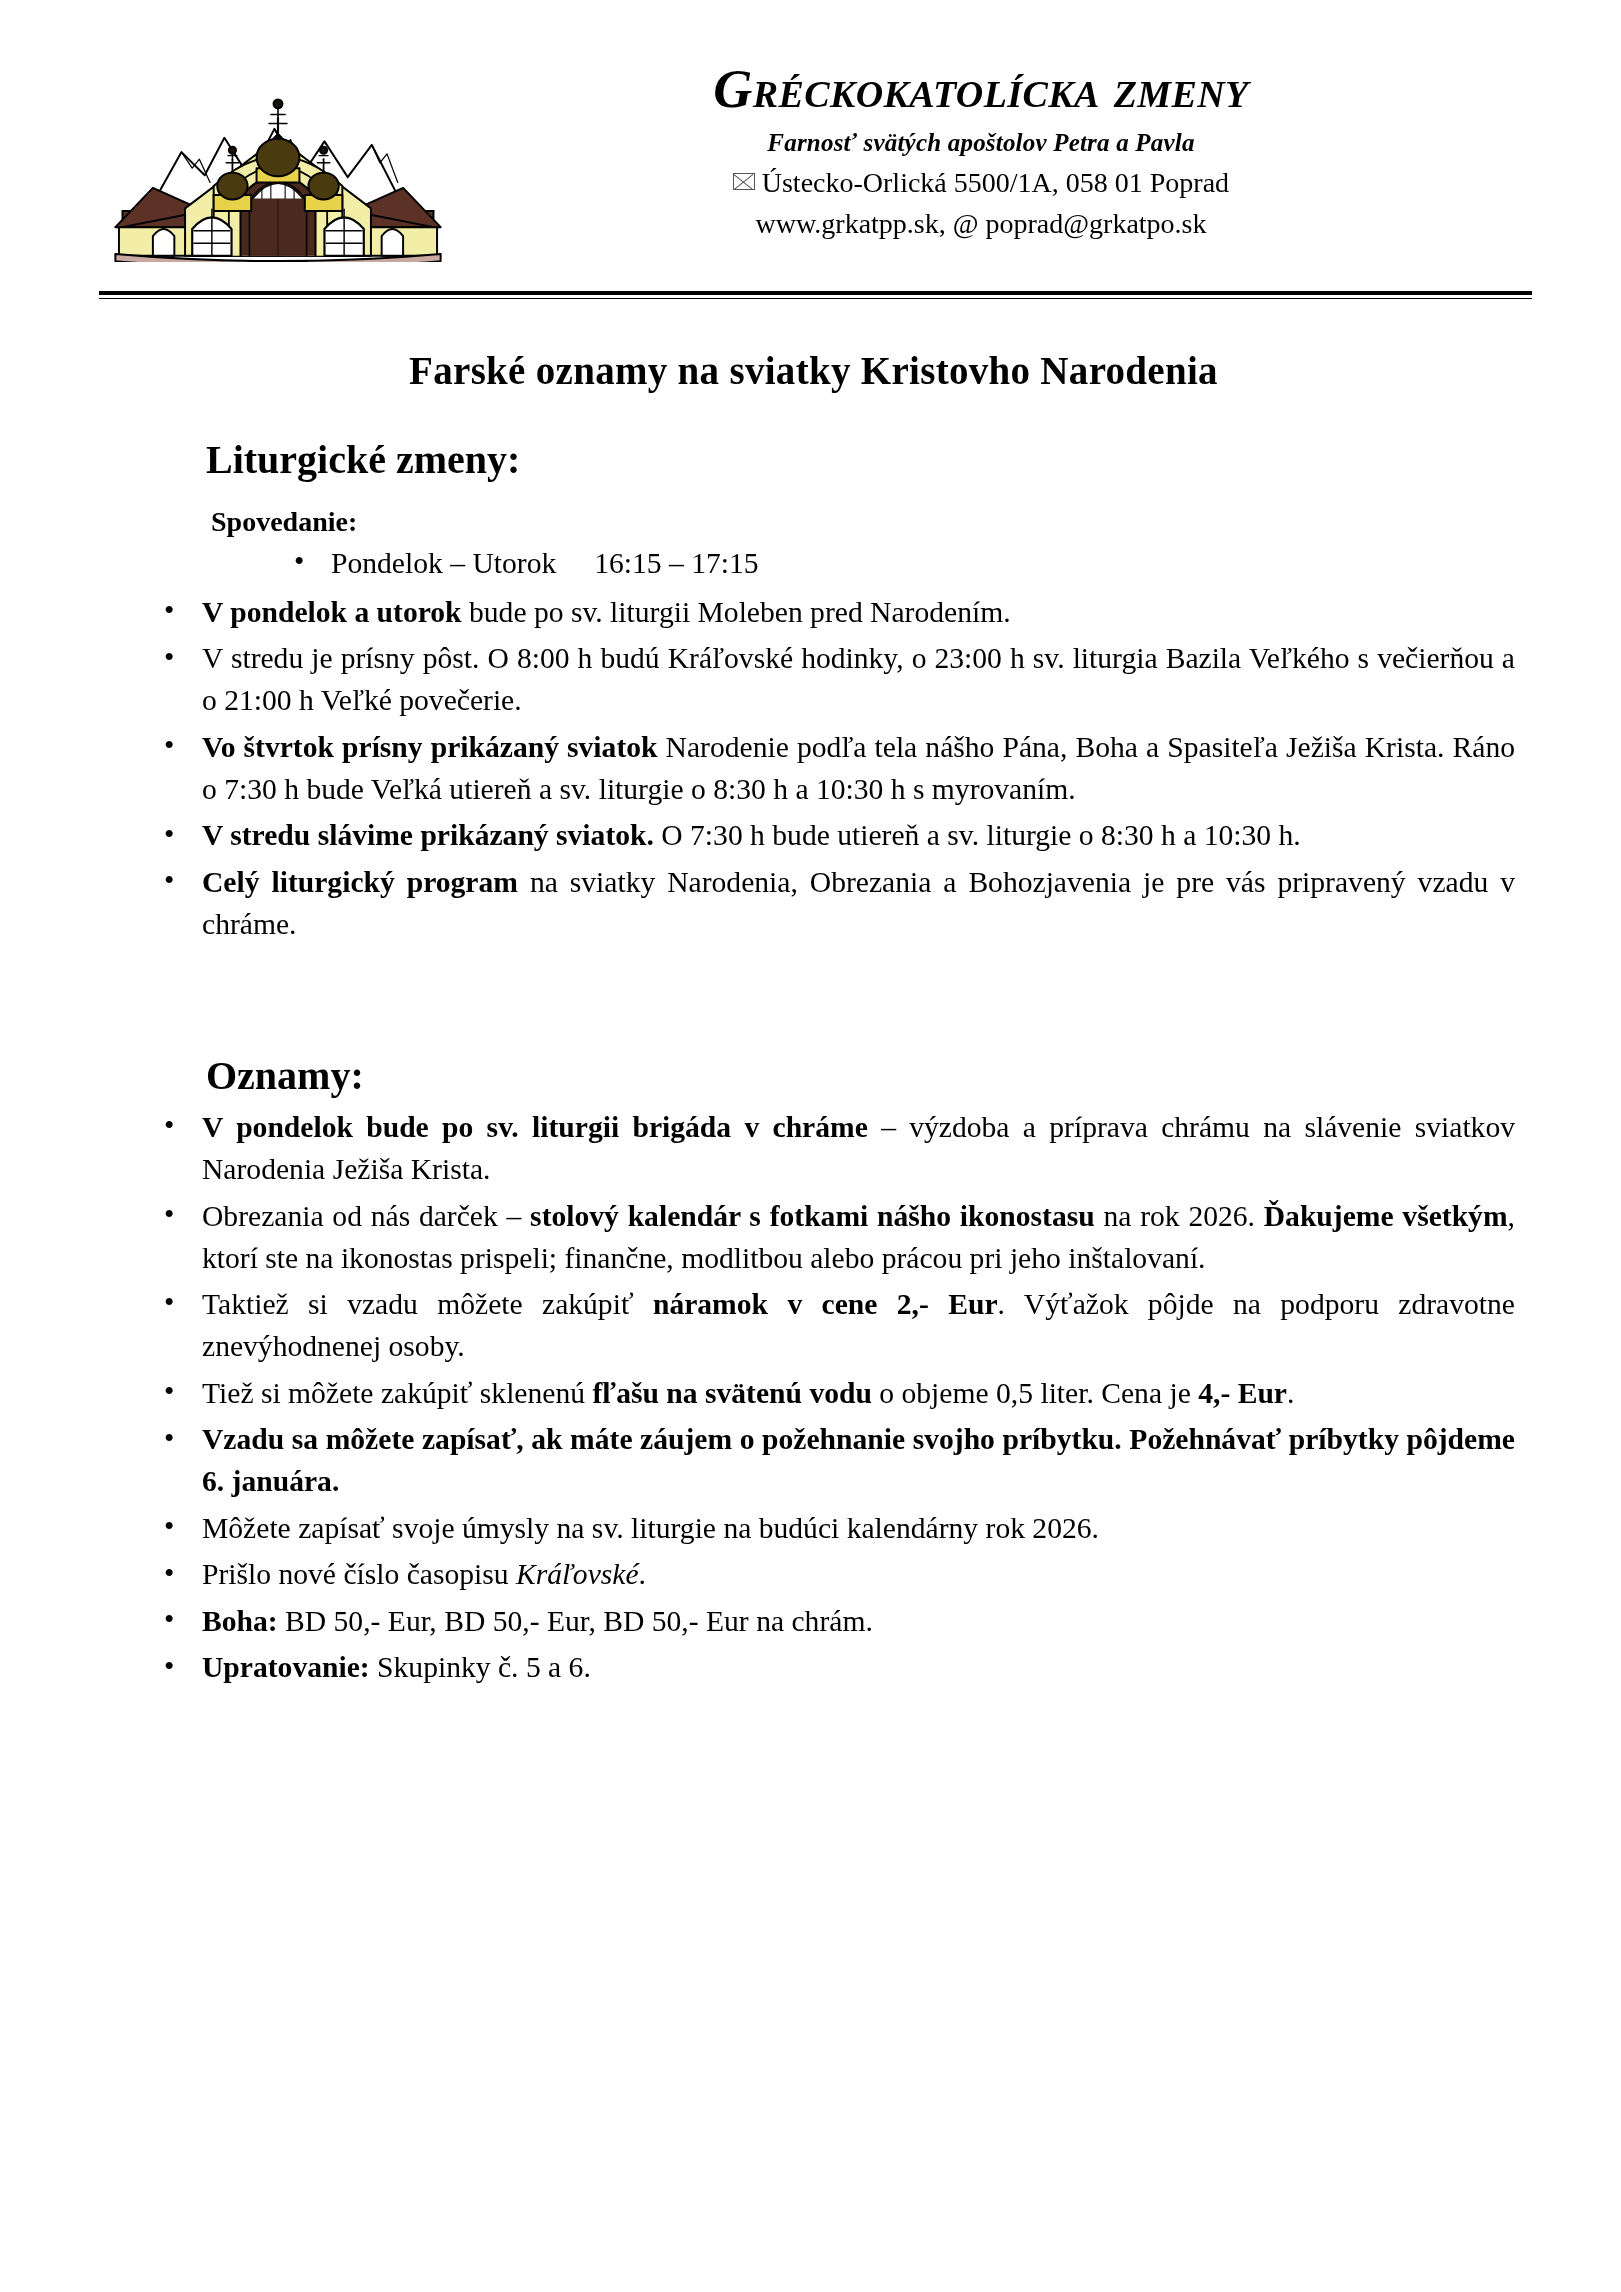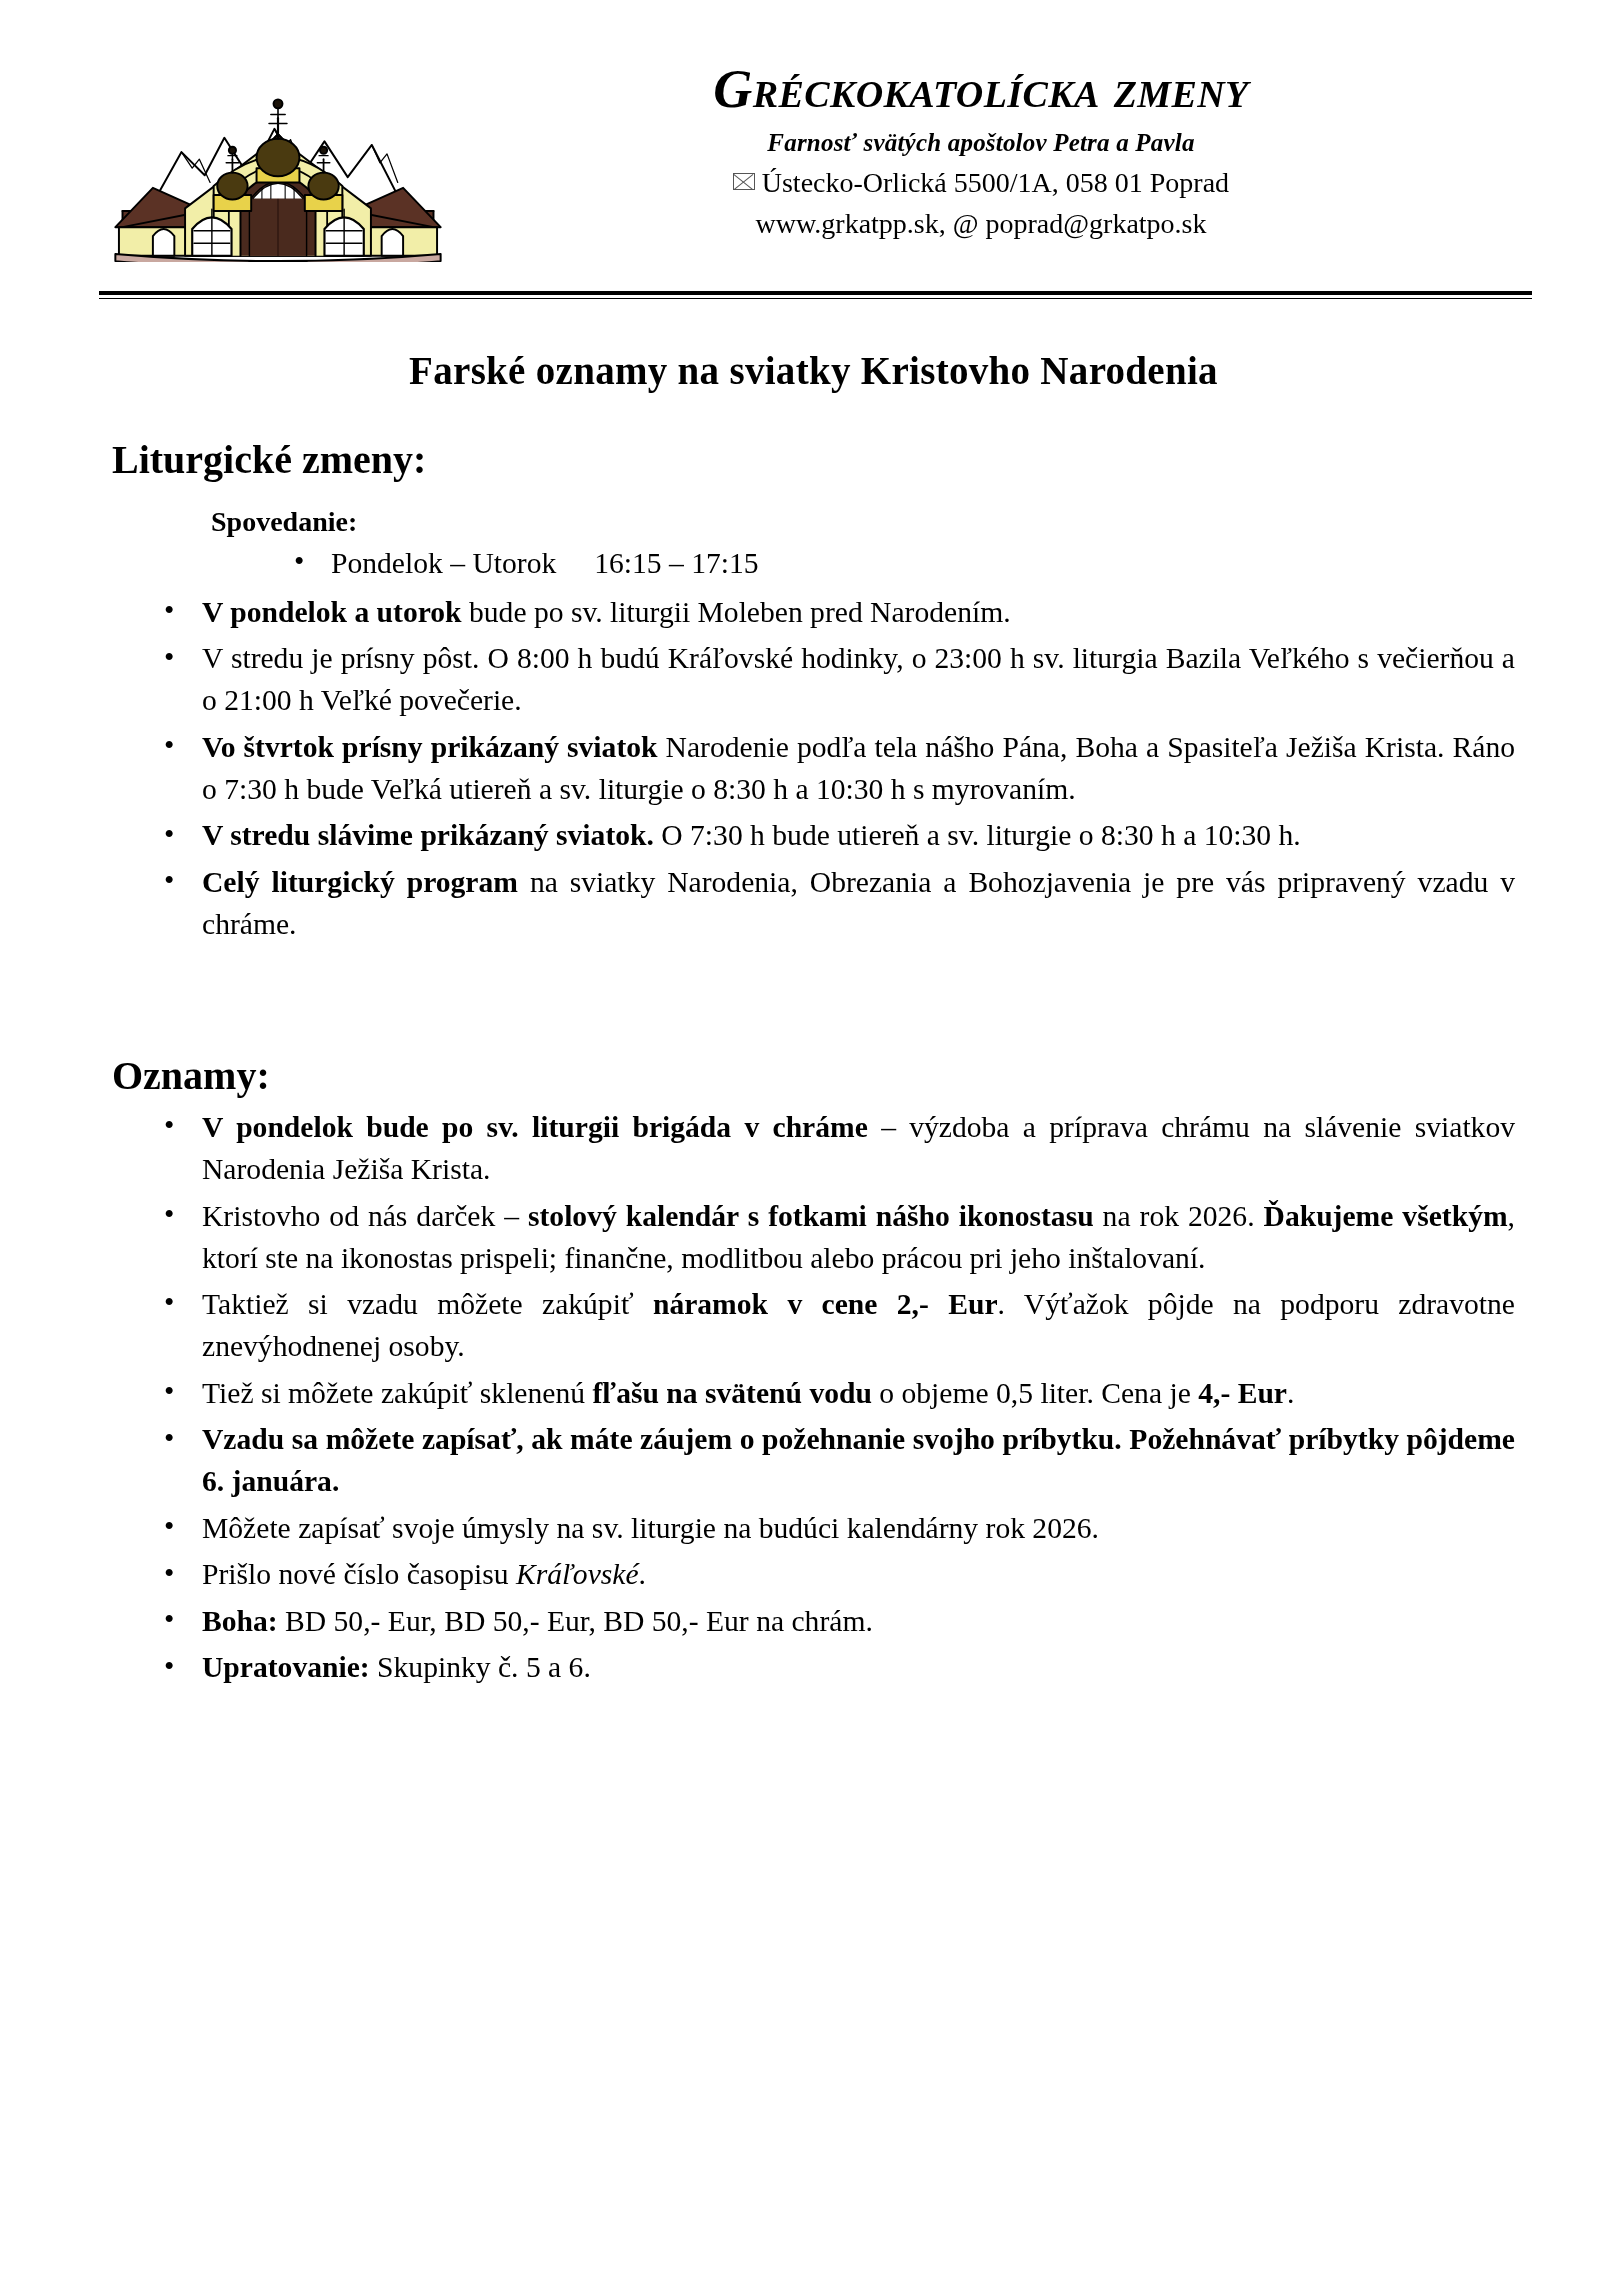--- a/index.html
+++ b/index.html
@@ -109,20 +109,21 @@
     font-weight: bold;
     font-size: 39px;
     margin-top: 49px;
     letter-spacing: 0.3px;
   }
 
   .section-heading {
     font-weight: bold;
     font-size: 40px;
     margin-top: 43px;
+    margin-left: 94px;
   }
   .section-heading.oznamy { margin-top: 107px; }
 
   .sub-heading {
     font-weight: bold;
     font-size: 28px;
     margin-top: 23px;
     margin-left: 99px;
   }
 
@@ -277,21 +278,21 @@
           <li><span style="font-weight: bold;">Vo štvrtok prísny prikázaný sviatok</span><span> Narodenie podľa tela nášho Pána, Boha a Spasiteľa Ježiša Krista. Ráno o 7:30 h bude Veľká utiereň a sv. liturgie o 8:30 h a 10:30 h s myrovaním.</span></li>
           <li><span style="font-weight: bold;">V stredu slávime prikázaný sviatok.</span><span> O 7:30 h bude utiereň a sv. liturgie o 8:30 h a 10:30 h.</span></li>
           <li><span style="font-weight: bold;">Celý liturgický program</span><span> na sviatky Narodenia, Obrezania a Bohozjavenia je pre vás pripravený vzadu v chráme.</span></li>
         </ul>
     </div>
 
     <div>
       <div class="section-heading oznamy">Oznamy:</div>
       <ul class="lvl1" id="list-s1">
           <li><span style="font-weight: bold;">V pondelok bude po sv. liturgii brigáda v chráme</span><span> – výzdoba a príprava chrámu na slávenie sviatkov Narodenia Ježiša Krista.</span></li>
-          <li><span>Kristovho od nás darček – </span><span style="font-weight: bold;">stolový kalendár s fotkami nášho ikonostasu</span><span> na rok 2026. </span><span style="font-weight: bold;">Ďakujeme všetkým</span><span>, ktorí ste na ikonostas prispeli; finančne, modlitbou alebo prácou pri jeho inštalovaní.</span></li>
+          <li><span>Obrezania od nás darček – </span><span style="font-weight: bold;">stolový kalendár s fotkami nášho ikonostasu</span><span> na rok 2026. </span><span style="font-weight: bold;">Ďakujeme všetkým</span><span>, ktorí ste na ikonostas prispeli; finančne, modlitbou alebo prácou pri jeho inštalovaní.</span></li>
           <li><span>Taktiež si vzadu môžete zakúpiť </span><span style="font-weight: bold;">náramok v cene 2,- Eur</span><span>. Výťažok pôjde na podporu zdravotne znevýhodnenej osoby.</span></li>
           <li><span>Tiež si môžete zakúpiť sklenenú </span><span style="font-weight: bold;">fľašu na svätenú vodu</span><span> o objeme 0,5 liter. Cena je </span><span style="font-weight: bold;">4,- Eur</span><span>.</span></li>
           <li><span style="font-weight: bold;">Vzadu sa môžete zapísať, ak máte záujem o požehnanie svojho príbytku. Požehnávať príbytky pôjdeme 6. januára.</span></li>
           <li><span>Môžete zapísať svoje úmysly na sv. liturgie na budúci kalendárny rok 2026.</span></li>
           <li><span>Prišlo nové číslo časopisu </span><span style="font-style: italic;">Kráľovské</span><span>.</span></li>
           <li><span style="font-weight: bold;">Boha:</span><span> BD 50,- Eur, BD 50,- Eur, BD 50,- Eur na chrám.</span></li>
           <li><span style="font-weight: bold;">Upratovanie:</span><span> Skupinky č. 5 a 6.</span></li>
         </ul>
     </div>
 

